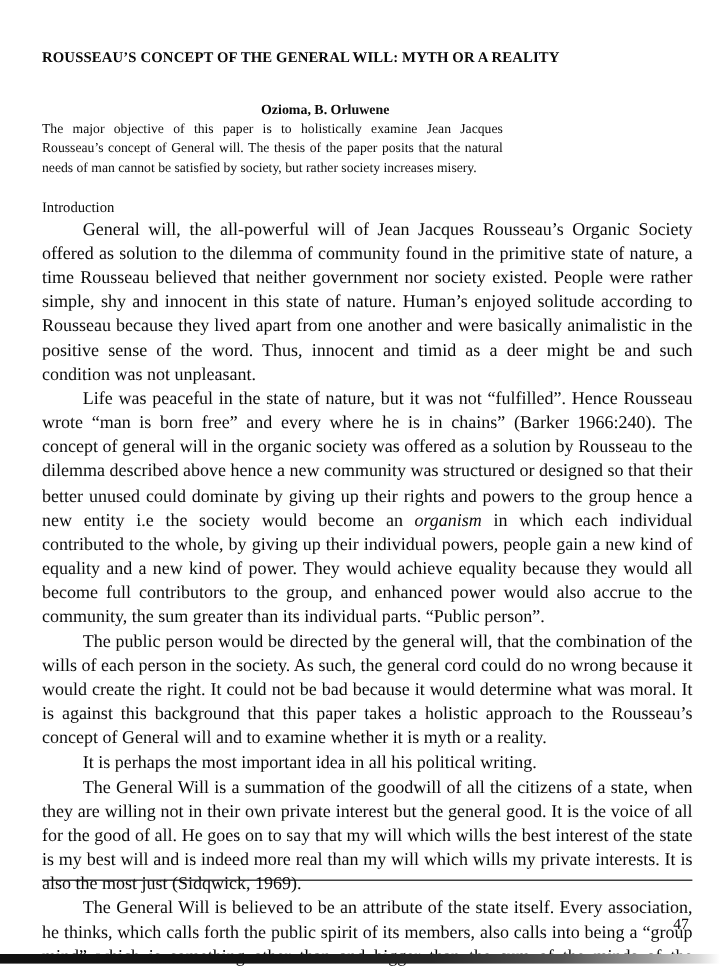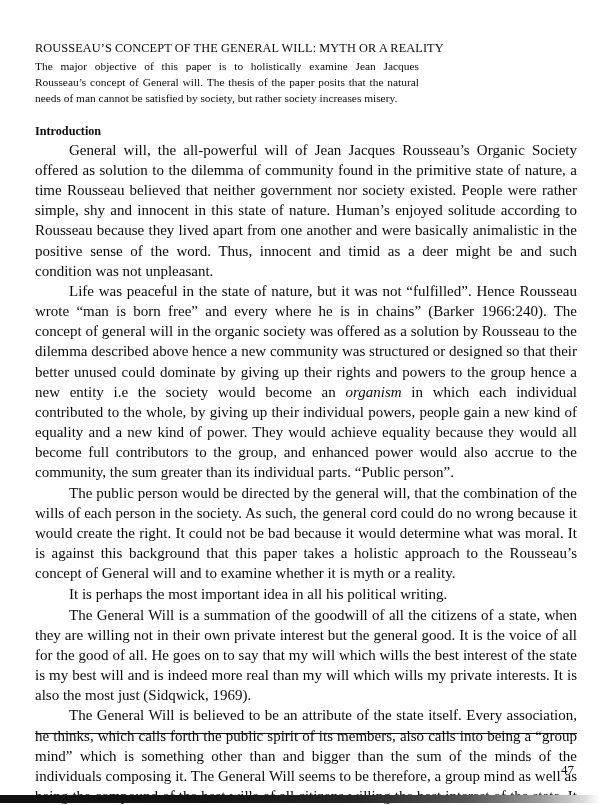--- a/index.html
+++ b/index.html
@@ -26,21 +26,21 @@
 
   .content {
     position: absolute;
     left: 35px;
     top: 0;
     width: 542px;
   }
 
   .doc-title {
     font-size: 12.3px;
-    font-weight: normal;
+    font-weight: bold;
     letter-spacing: 0.1px;
     margin-top: 41px;
     line-height: 1.2;
   }
 
   .author {
     text-align: center;
     font-size: 11.6px;
     font-weight: bold;
     margin-top: 29px;
@@ -56,21 +56,21 @@
   .abstract-body {
     width: 384px;
     font-size: 11.4px;
     line-height: 1.40;
     text-align: justify;
     margin-top: 3px;
   }
 
   .section-head {
     font-size: 12.2px;
-    font-weight: bold;
+    font-weight: normal;
     margin-top: 17px;
   }
 
   .section-head.tight {
     margin-top: 16px;
   }
 
   p.body {
     font-size: 15px;
     line-height: 1.345;
@@ -127,20 +127,21 @@
   }
 </style>
 </head>
 <body>
 
 <div class="page">
   <div class="content">
 
     <div class="doc-title">ROUSSEAU’S CONCEPT OF THE GENERAL WILL: MYTH OR A REALITY</div>
 
+    <div class="author">Ozioma, B. Orluwene</div>
 
 
     <div class="abstract-body">The major objective of this paper is to holistically examine Jean Jacques Rousseau’s concept of General will. The thesis of the paper posits that the natural needs of man cannot be satisfied by society, but rather society increases misery.</div>
 
     <div class="section-head">Introduction</div>
 
     <p class="body first">General will, the all-powerful will of Jean Jacques Rousseau’s Organic Society offered as solution to the dilemma of community found in the primitive state of nature, a time Rousseau believed that neither government nor society existed. People were rather simple, shy and innocent in this state of nature. Human’s enjoyed solitude according to Rousseau because they lived apart from one another and were basically animalistic in the positive sense of the word. Thus, innocent and timid as a deer might be and such condition was not unpleasant.</p>
 
     <p class="body" id="para-organism">Life was peaceful in the state of nature, but it was not “fulfilled”. Hence Rousseau wrote “man is born free” and every where he is in chains” (Barker 1966:240). The concept of general will in the organic society was offered as a solution by Rousseau to the dilemma described above hence a new community was structured or designed so that their better unused could dominate by giving up their rights and powers to the group hence a new entity i.e the society would become an <span class="ital">organism</span> in which each individual contributed to the whole, by giving up their individual powers, people gain a new kind of equality and a new kind of power. They would achieve equality because they would all become full contributors to the group, and enhanced power would also accrue to the community, the sum greater than its individual parts. “Public person”.</p>
 

